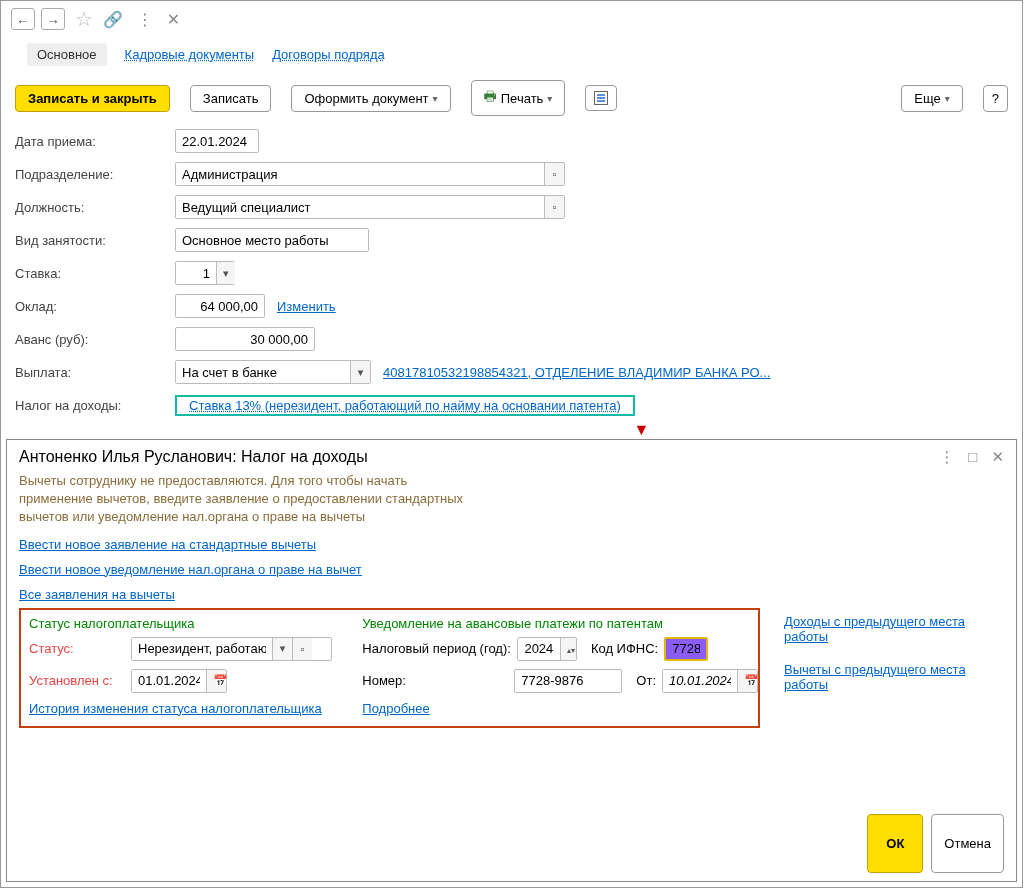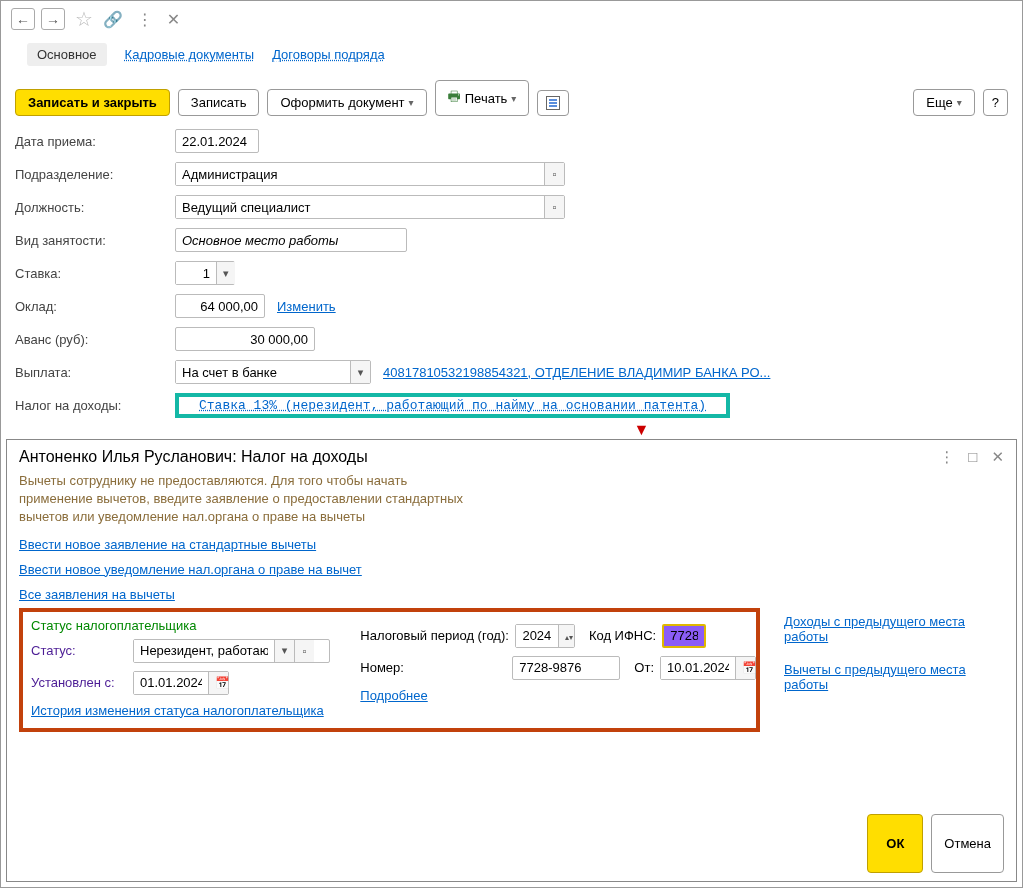--- a/index.html
+++ b/index.html
@@ -67,23 +67,23 @@
   }
   .tab.active {
     background: #eee;
     color: #333;
     text-decoration: none;
     padding: 4px 10px;
     border-radius: 3px;
   }
   .toolbar {
     display: flex;
-    gap: 8px;
+    gap: 20px;
     padding: 4px 14px 10px 14px;
-    align-items: flex-end;
+    align-items: center;
   }
   .btn {
     border: 1px solid #999;
     background: #fff;
     padding: 5px 12px;
     border-radius: 4px;
     cursor: pointer;
     font-size: 13px;
     display: inline-flex;
     align-items: center;
@@ -172,23 +172,22 @@
     color: #0066cc;
     text-decoration: underline dotted;
     cursor: pointer;
   }
   .link-solid {
     color: #0066cc;
     text-decoration: underline;
     cursor: pointer;
   }
   .highlighted {
-    border: 4px solid #14b8a6;
-    padding: 1px 20px;
-    font-family: Liberation Mono, monospace;
+    border: 2px solid #14b8a6;
+    padding: 1px 12px;
   }
   .arrow-down {
     text-align: center;
     color: #c00;
     font-size: 16px;
     margin: -4px 0 -2px 260px;
   }
   .dialog {
     position: absolute;
     left: 5px;
@@ -220,33 +219,33 @@
     color: #008800;
     font-size: 13px;
   }
   .section-wrap {
     display: flex;
     gap: 24px;
     margin-top: 6px;
     align-items: flex-start;
   }
   .red-box {
-    border: 4px solid #c2410c;
+    border: 2px solid #c2410c;
     padding: 6px 0 10px 8px;
   }
   .col { flex: 1; }
   .small-row {
     display: flex;
     align-items: center;
     gap: 6px;
     margin-bottom: 8px;
   }
   .small-label {
     min-width: 96px;
-    color: #4c1d95;
+    color: #ef4444;
   }
   .right-links {
     display: flex;
     flex-direction: column;
     gap: 18px;
     align-items: flex-end;
     padding-top: 6px;
     width: 220px;
   }
   .dialog-footer {
@@ -341,21 +340,21 @@
     </div>
     <div class="row">
       <span class="label">Должность:</span>
       <div class="input-ref" style="width:390px">
         <input value="Ведущий специалист" style="">
         <button>▫</button>
       </div>
     </div>
     <div class="row">
       <span class="label">Вид занятости:</span>
-      <input class="input" style="width: 232px; font-style: italic;" value="Основное место работы">
+      <input class="input" style="width: 194px;" value="Основное место работы">
     </div>
     <div class="row">
       <span class="label">Ставка:</span>
       <div class="select-btn" style="width:60px">
         <input style="width: 40px; text-align: right;" value="1">
         <button>▾</button>
       </div>
     </div>
     <div class="row">
       <span class="label">Оклад:</span>
@@ -410,35 +409,36 @@
           <div class="small-row">
             <span class="small-label">Установлен с:</span>
             <div class="select-btn">
               <input style="width: 74px;" value="01.01.2024">
               <button><span class="cal-icon"></span></button>
             </div>
           </div>
           <span class="link-solid">История изменения статуса налогоплательщика</span>
         </div>
         <div class="col">
+          <div class="green-text">Уведомление на авансовые платежи по патентам</div>
           <div class="small-row" style="margin-top:6px">
             <span>Налоговый период (год):</span>
             <div class="select-btn">
               <input style="width: 42px; text-align: center;" value="2024">
               <button style="width:16px"><span style="font-size:8px">▴▾</span></button>
             </div>
             <span style="margin-left:8px">Код ИФНС:</span>
             <span class="yellow-border"><input class="input" style="width: 44px; height: 24px;" value="7728"></span>
           </div>
           <div class="small-row">
             <span style="min-width:146px">Номер:</span>
             <input class="input" style="width: 108px;" value="7728-9876">
             <span style="margin-left:8px">От:</span>
             <div class="select-btn">
-              <input style="width: 74px;" value="10.01.2024">
+              <input style="width: 74px; font-style: italic;" value="10.01.2024">
               <button><span class="cal-icon"></span></button>
             </div>
           </div>
           <span class="link-solid">Подробнее</span>
         </div>
       </div>
       <div class="right-links">
         <span class="link-solid">Доходы с предыдущего места работы</span>
         <span class="link-solid">Вычеты с предыдущего места работы</span>
       </div>

